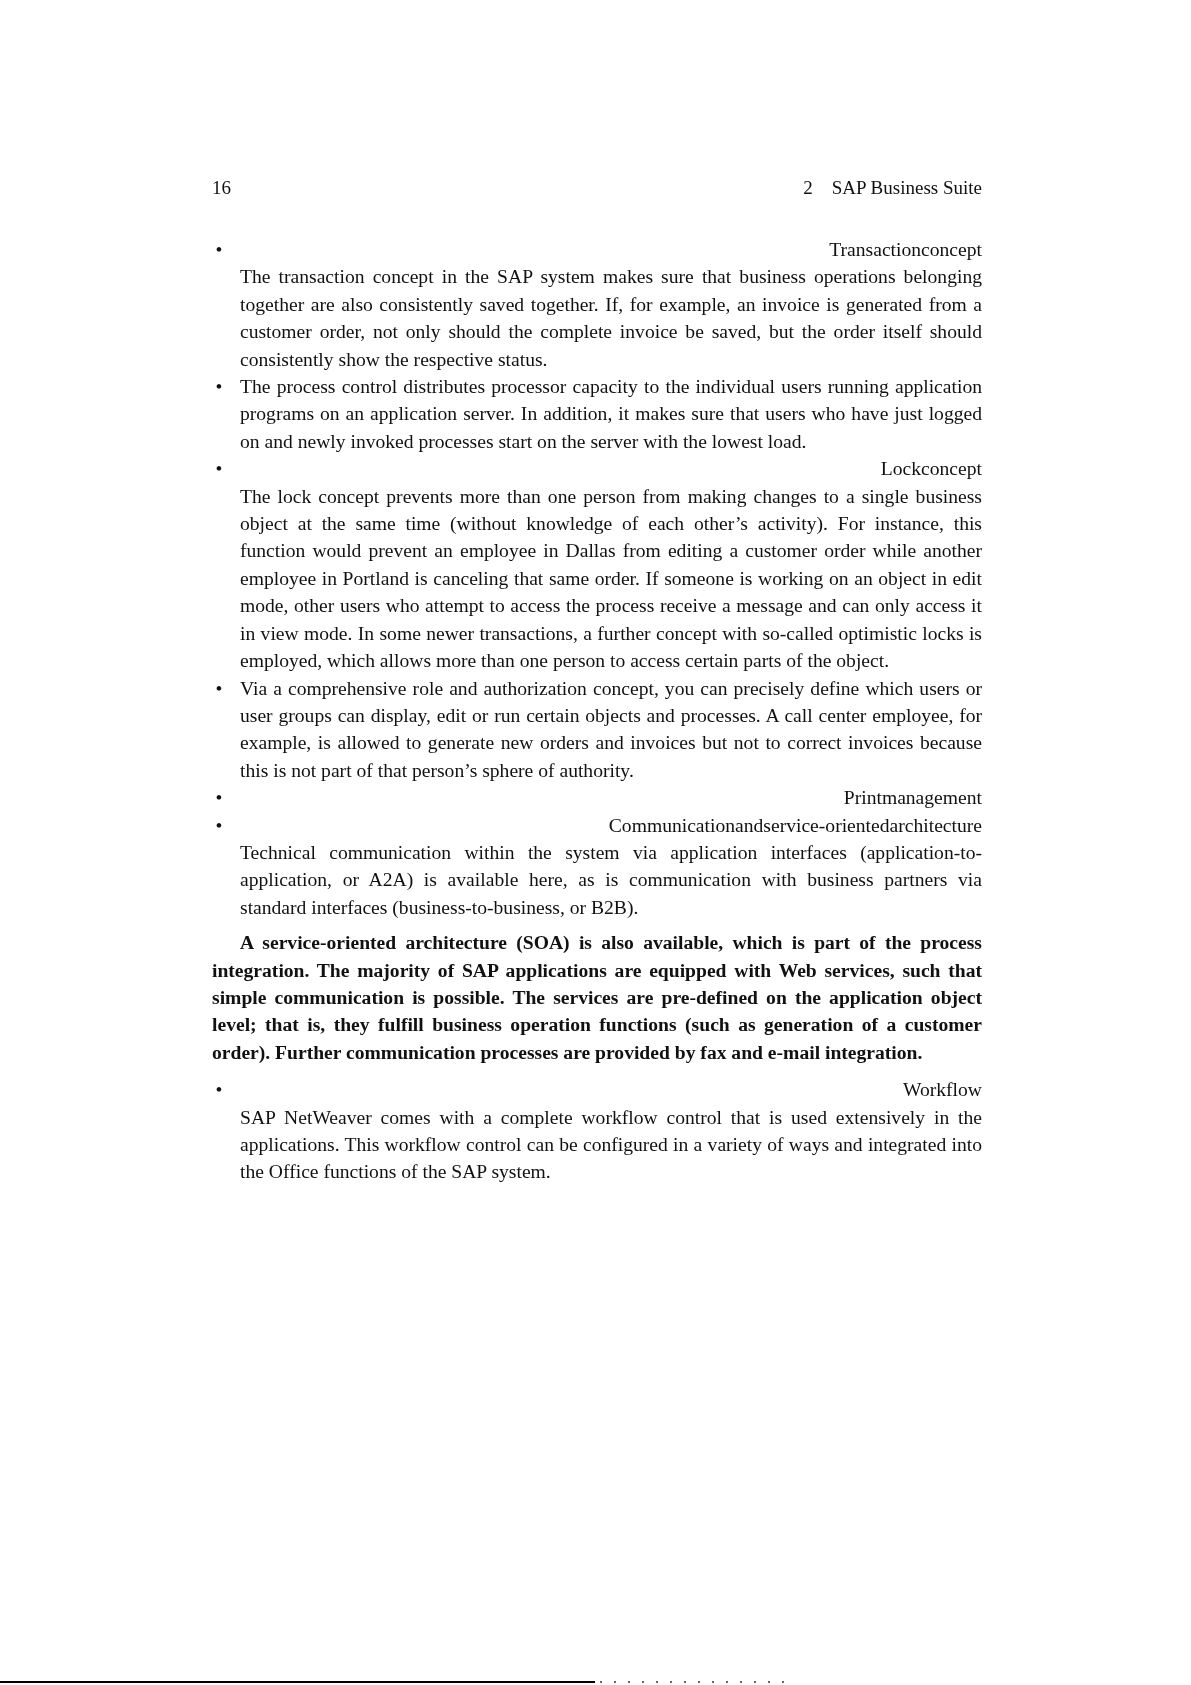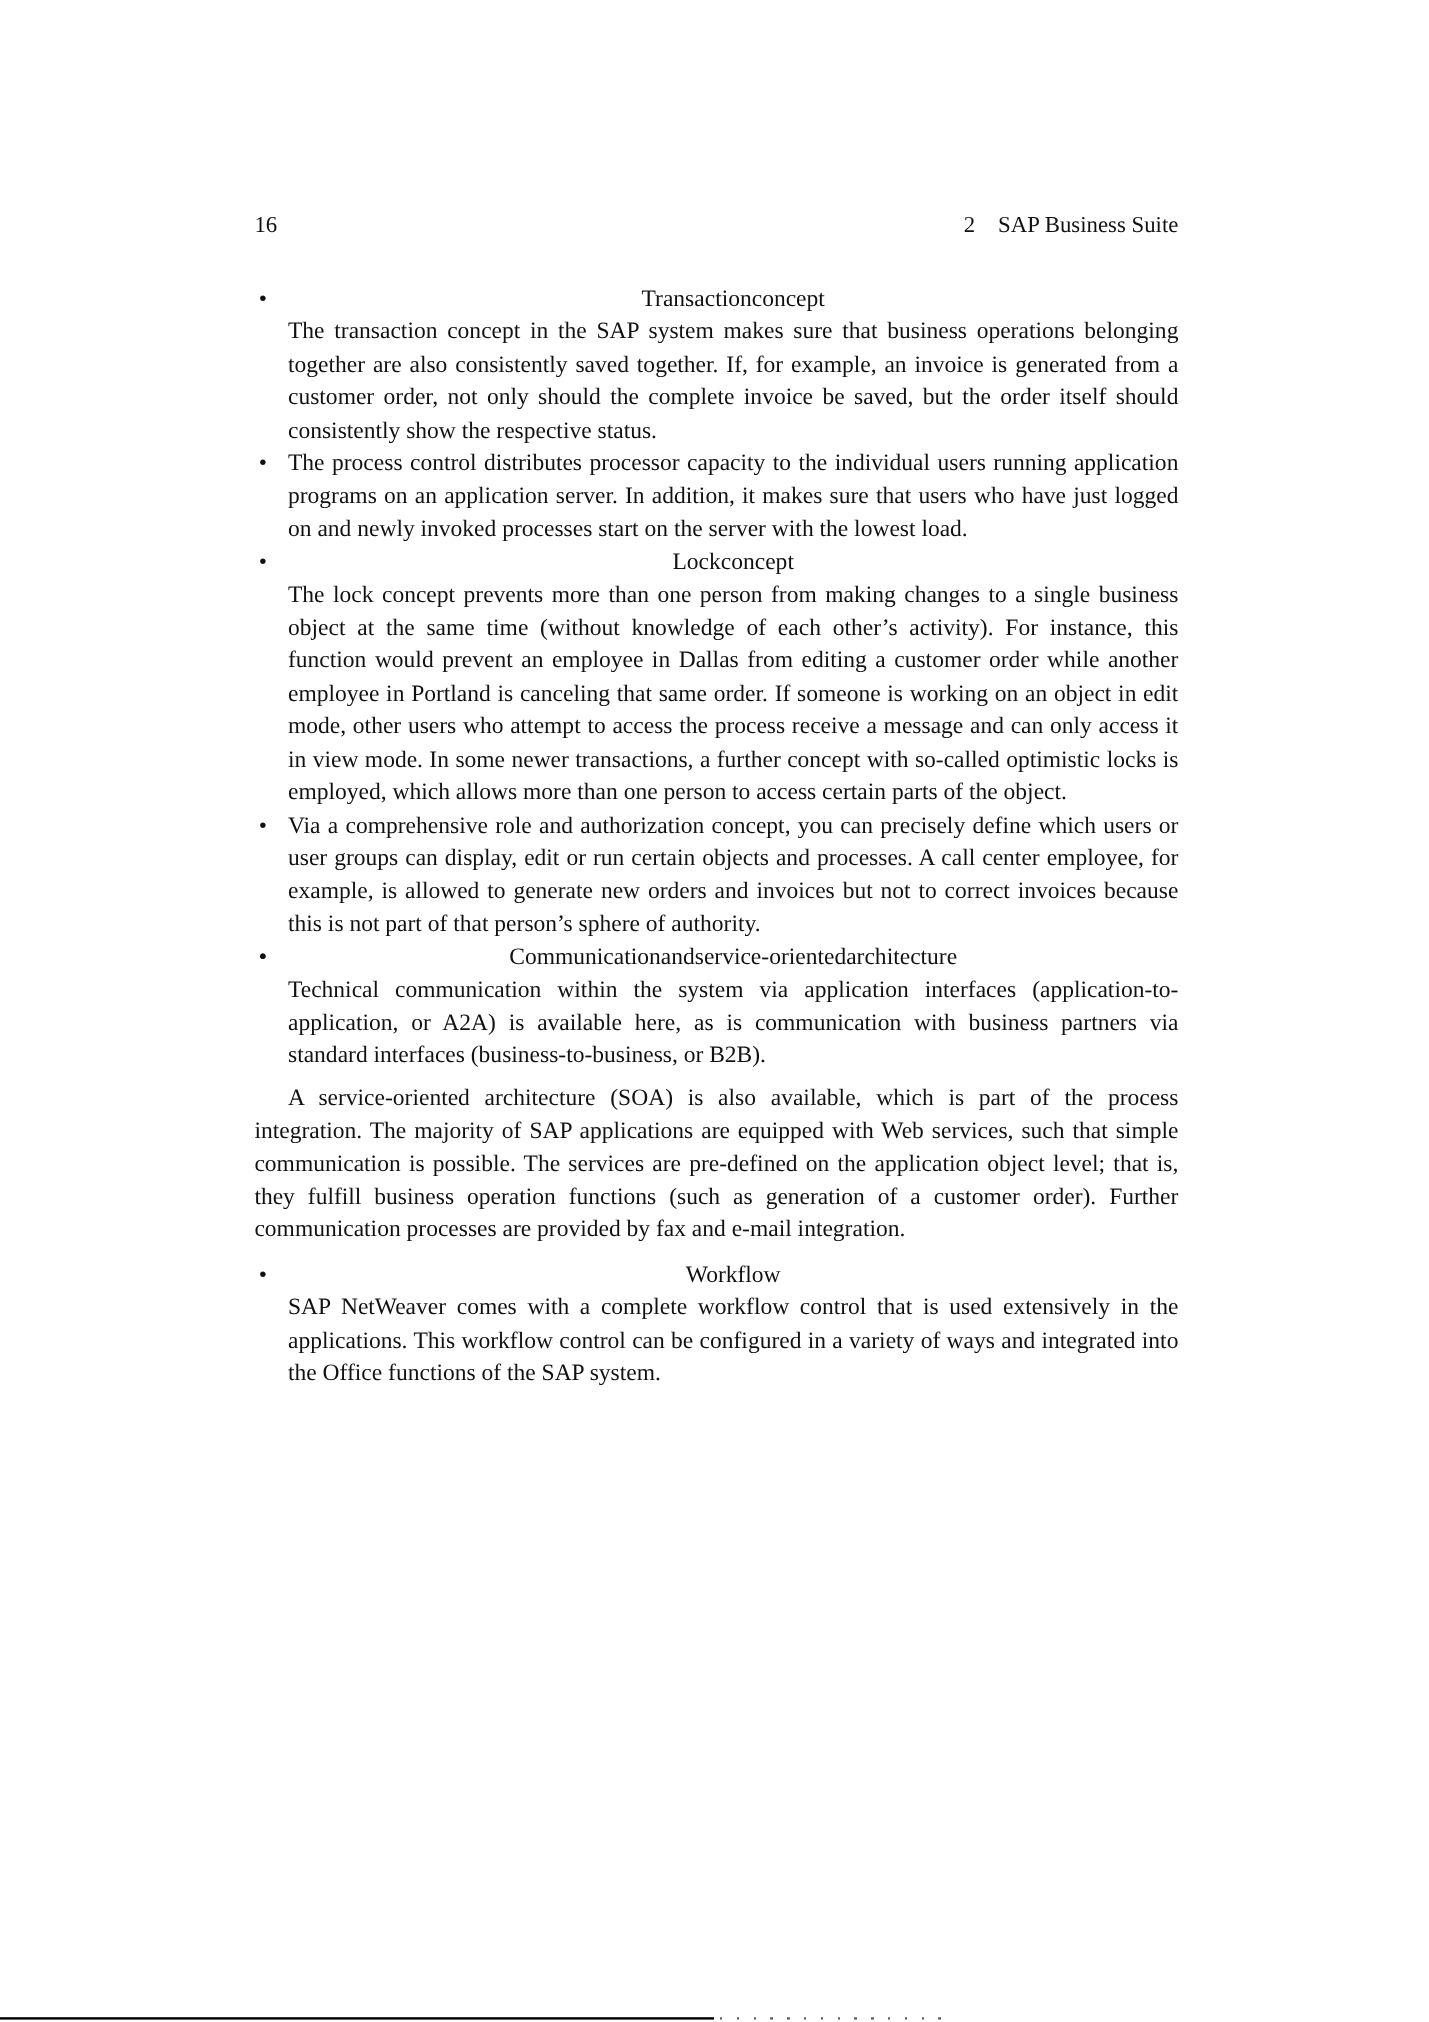--- a/index.html
+++ b/index.html
@@ -4,23 +4,23 @@
   <style>
     html, body { margin: 0; padding: 0; background: #ffffff; }
     body { width: 1191px; height: 1685px; position: relative; overflow: hidden; color: #111; font-family: "Liberation Serif", "DejaVu Serif", serif; }
     .header { position: absolute; top: 176px; left: 212px; width: 770px; height: 24px; font-size: 19px; line-height: 24px; }
     .page-num { position: absolute; left: 0; top: 0; }
     .running-head { position: absolute; right: 0; top: 0; white-space: pre; margin-left: 36px; }
     .content { position: absolute; top: 236px; left: 212px; width: 770px; font-size: 19.6px; line-height: 27.4px; }
     ul.bullets { list-style: none; margin: 0; padding: 0; }
     ul.bullets li { position: relative; padding-left: 28px; text-align: justify; }
     ul.bullets li .bullet { position: absolute; left: 0; top: 0; width: 14px; text-align: center; }
-    .item-title { display: block; text-align: center; }
+    .item-title { display: block; text-align: right; }
     .item-body { display: block; text-align: justify; }
-    .para { margin: 8px 0 10px 0; text-indent: 28px; text-align: justify; }
+    .para { margin: 8px 0 10px 0; text-indent: 28px; text-align: justify; font-weight: bold; }
     .bottom-rule { position: absolute; left: 0; top: 1681px; width: 595px; height: 2px; background: #000; }
     .bottom-marks { position: absolute; left: 600px; top: 1681px; width: 190px; height: 2px; background: repeating-linear-gradient(90deg, #000 0 2px, transparent 2px 14px); opacity: 0.6; }
   </style>
 </head>
 <body>
 
 <div class="header">
   <span class="page-num">16</span>
   <span class="running-head">2    SAP Business Suite</span>
 </div>
@@ -40,20 +40,21 @@
       <span class="bullet">•</span>
       <span class="item-title">Lockconcept</span>
       <span class="item-body">The lock concept prevents more than one person from making changes to a single business object at the same time (without knowledge of each other’s activity). For instance, this function would prevent an employee in Dallas from editing a customer order while another employee in Portland is canceling that same order. If someone is working on an object in edit mode, other users who attempt to access the process receive a message and can only access it in view mode. In some newer transactions, a further concept with so-called optimistic locks is employed, which allows more than one person to access certain parts of the object.</span>
     </li>
     <li>
       <span class="bullet">•</span>
       <span class="item-body">Via a comprehensive role and authorization concept, you can precisely define which users or user groups can display, edit or run certain objects and processes. A call center employee, for example, is allowed to generate new orders and invoices but not to correct invoices because this is not part of that person’s sphere of authority.</span>
     </li>
     <li>
       <span class="bullet">•</span>
+      <span class="item-title">Printmanagement</span>
     </li>
     <li>
       <span class="bullet">•</span>
       <span class="item-title">Communicationandservice-orientedarchitecture</span>
       <span class="item-body">Technical communication within the system via application interfaces (application-to-application, or A2A) is available here, as is communication with business partners via standard interfaces (business-to-business, or B2B).</span>
     </li>
   </ul>
 
   <p class="para">A service-oriented architecture (SOA) is also available, which is part of the process integration. The majority of SAP applications are equipped with Web services, such that simple communication is possible. The services are pre-defined on the application object level; that is, they fulfill business operation functions (such as generation of a customer order). Further communication processes are provided by fax and e-mail integration.</p>
 

